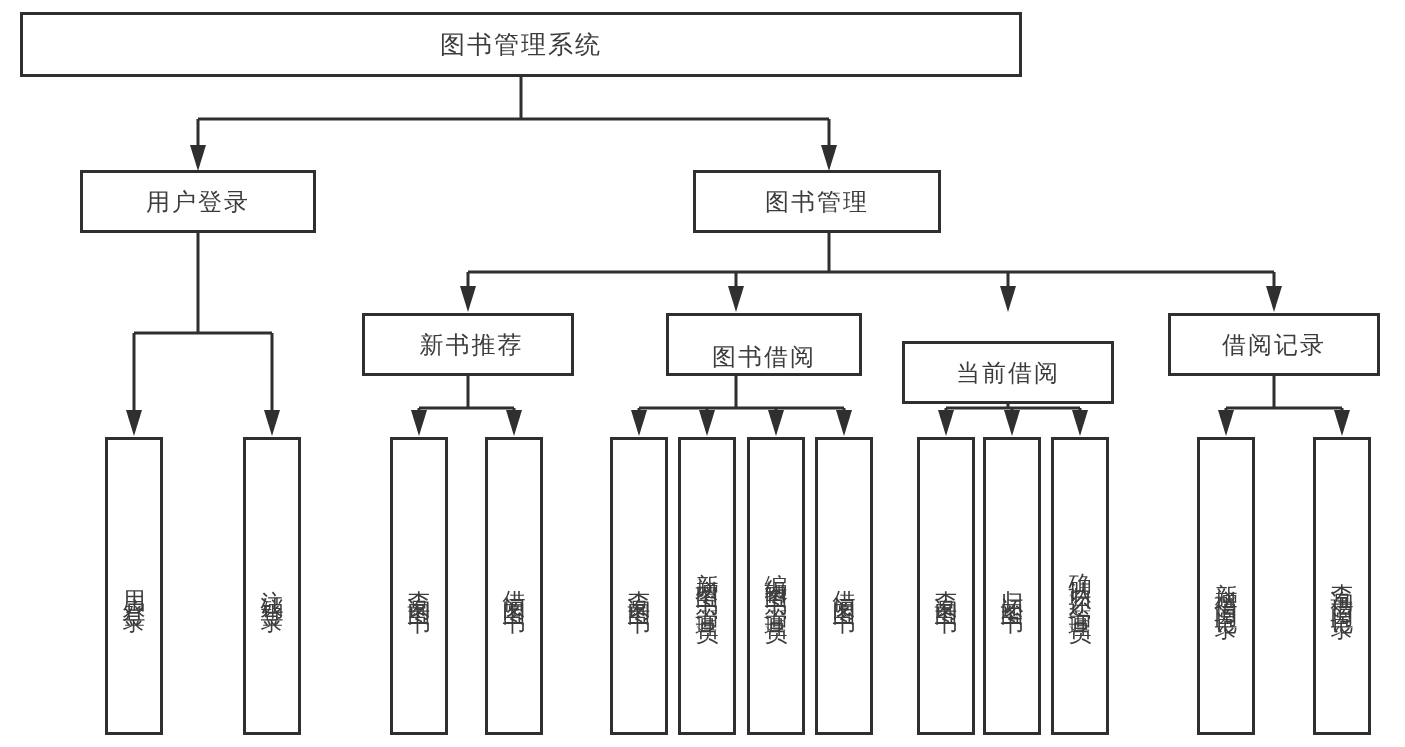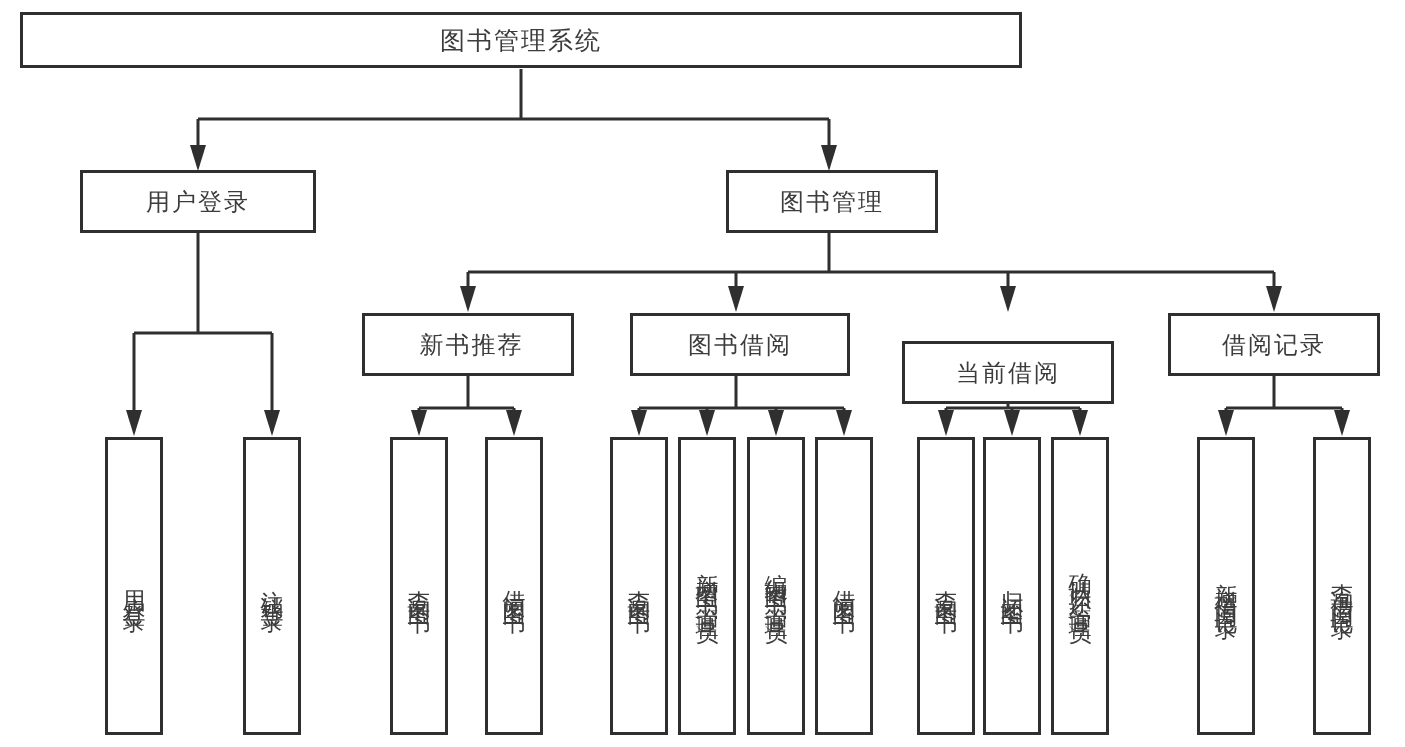--- a/index.html
+++ b/index.html
@@ -95,35 +95,35 @@
       <polygon points="768,410 784,410 776,436"></polygon>
       <polygon points="836,410 852,410 844,436"></polygon>
       <polygon points="938,410 954,410 946,436"></polygon>
       <polygon points="1004,410 1020,410 1012,436"></polygon>
       <polygon points="1072,410 1088,410 1080,436"></polygon>
       <polygon points="1218,410 1234,410 1226,436"></polygon>
       <polygon points="1334,410 1350,410 1342,436"></polygon>
     </g>
   </svg>
 
-  <div class="node root" style="left:20px; top:12px; width:1002px; height:56px;">
+  <div class="node root" style="left:20px; top:12px; width:1002px; height:65px;">
     <span>图书管理系统</span>
   </div>
 
   <div class="node l1" style="left:80px; top:170px; width:236px;">
     <span>用户登录</span>
   </div>
-  <div class="node l1" style="left:726px; top:170px; width:212px;">
+  <div class="node l1" style="left:693px; top:170px; width:248px;">
     <span>图书管理</span>
   </div>
 
   <div class="node l2" style="left:362px; top:313px; width:212px;padding-left:7px;">
     <span>新书推荐</span>
   </div>
-  <div class="node l2" style="left:630px; top:313px; width:220px;">
+  <div class="node l2" style="left:666px; top:313px; width:196px;align-items:flex-end;">
     <span>图书借阅</span>
   </div>
   <div class="node l2" style="left:902px; top:313px; width:212px;margin-top:28px;">
     <span>当前借阅</span>
   </div>
   <div class="node l2" style="left:1168px; top:313px; width:212px;">
     <span>借阅记录</span>
   </div>
 
   <div class="leaf" style="left:105px;">

